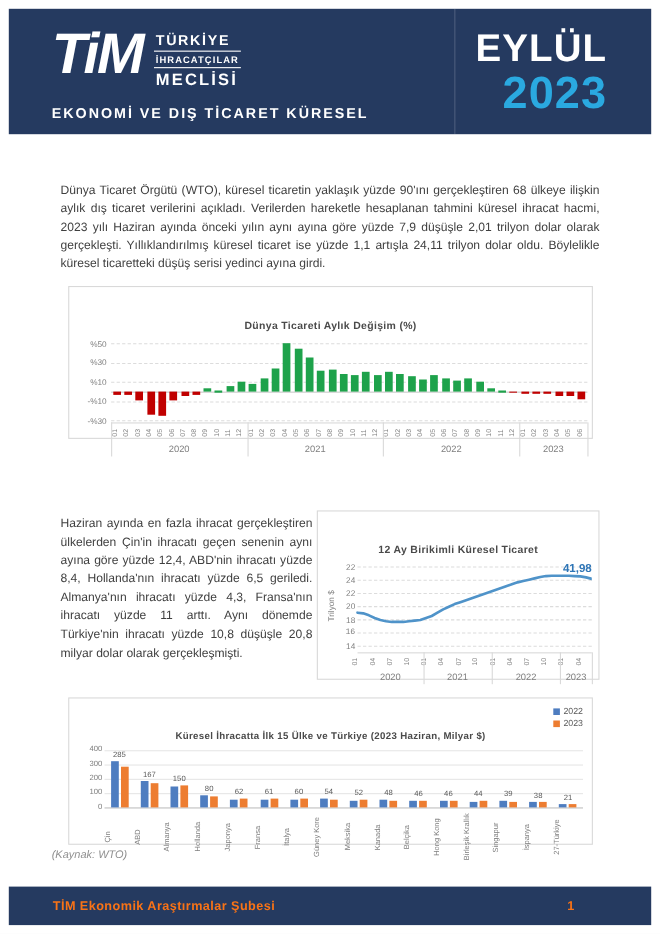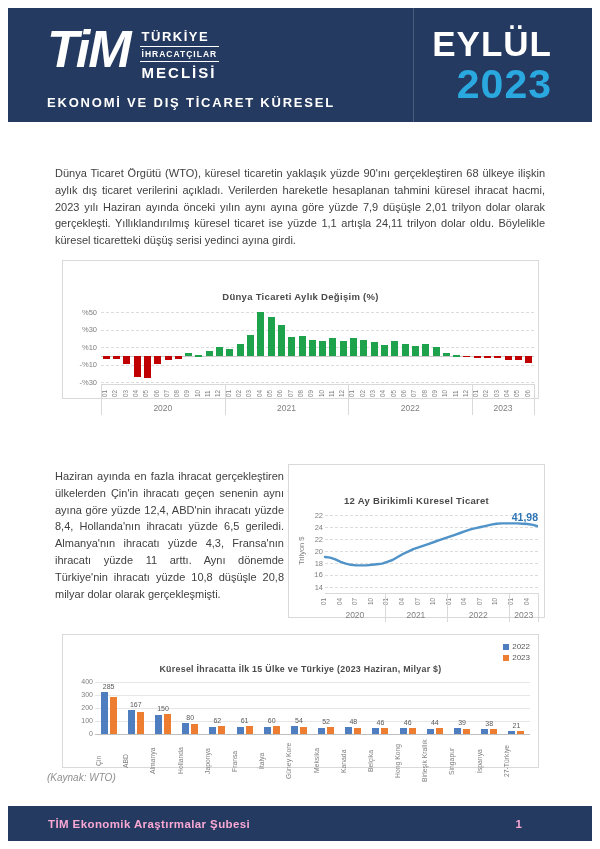--- a/index.html
+++ b/index.html
@@ -66,21 +66,21 @@
   .c3-axis{position:absolute;height:0;border-top:1px solid #bfbfbf;}
   .c3-ylab{position:absolute;left:0;width:22px;text-align:right;font-size:7px;color:#7f7f7f;}
   .c3-bar{position:absolute;}
   .c3-vlab{position:absolute;text-align:center;font-size:7px;color:#595959;}
   .c3-cat{position:absolute;display:flex;align-items:flex-start;justify-content:center;
       writing-mode:vertical-rl;transform:rotate(180deg);font-size:6.8px;line-height:1.15;color:#7f7f7f;text-align:left;}
 
   .kaynak{position:absolute;left:47px;top:772px;font-size:10px;font-style:italic;color:#909090;}
 
   
-  .footer{position:absolute;left:8px;right:8px;bottom:8px;height:35px;background:#253a60;color:#f9a8d4;
+  .footer{position:absolute;left:8px;right:8px;bottom:8px;height:35px;background:#253a60;color:#f97316;
           display:flex;align-items:center;justify-content:space-between;padding:0 70px 0 40px;box-sizing:border-box;}
   .footer-left{font-size:11.5px;font-weight:bold;letter-spacing:.4px;}
   .footer-page{font-size:11.5px;font-weight:bold;}
 </style>
 </head>
 <body>
 
 <div class="page">
 
   <div class="header" style="background: rgb(37, 58, 96);">

